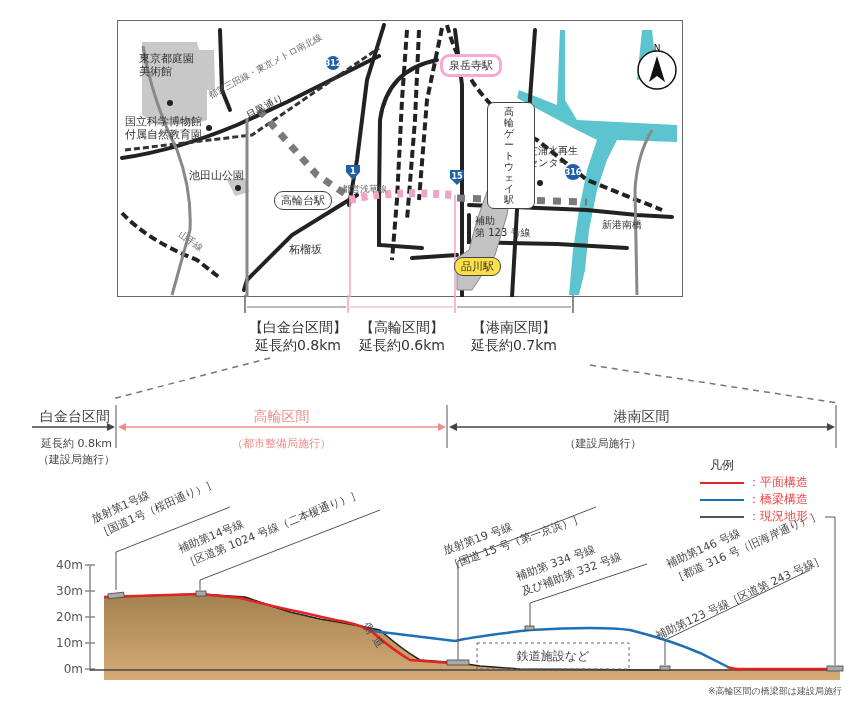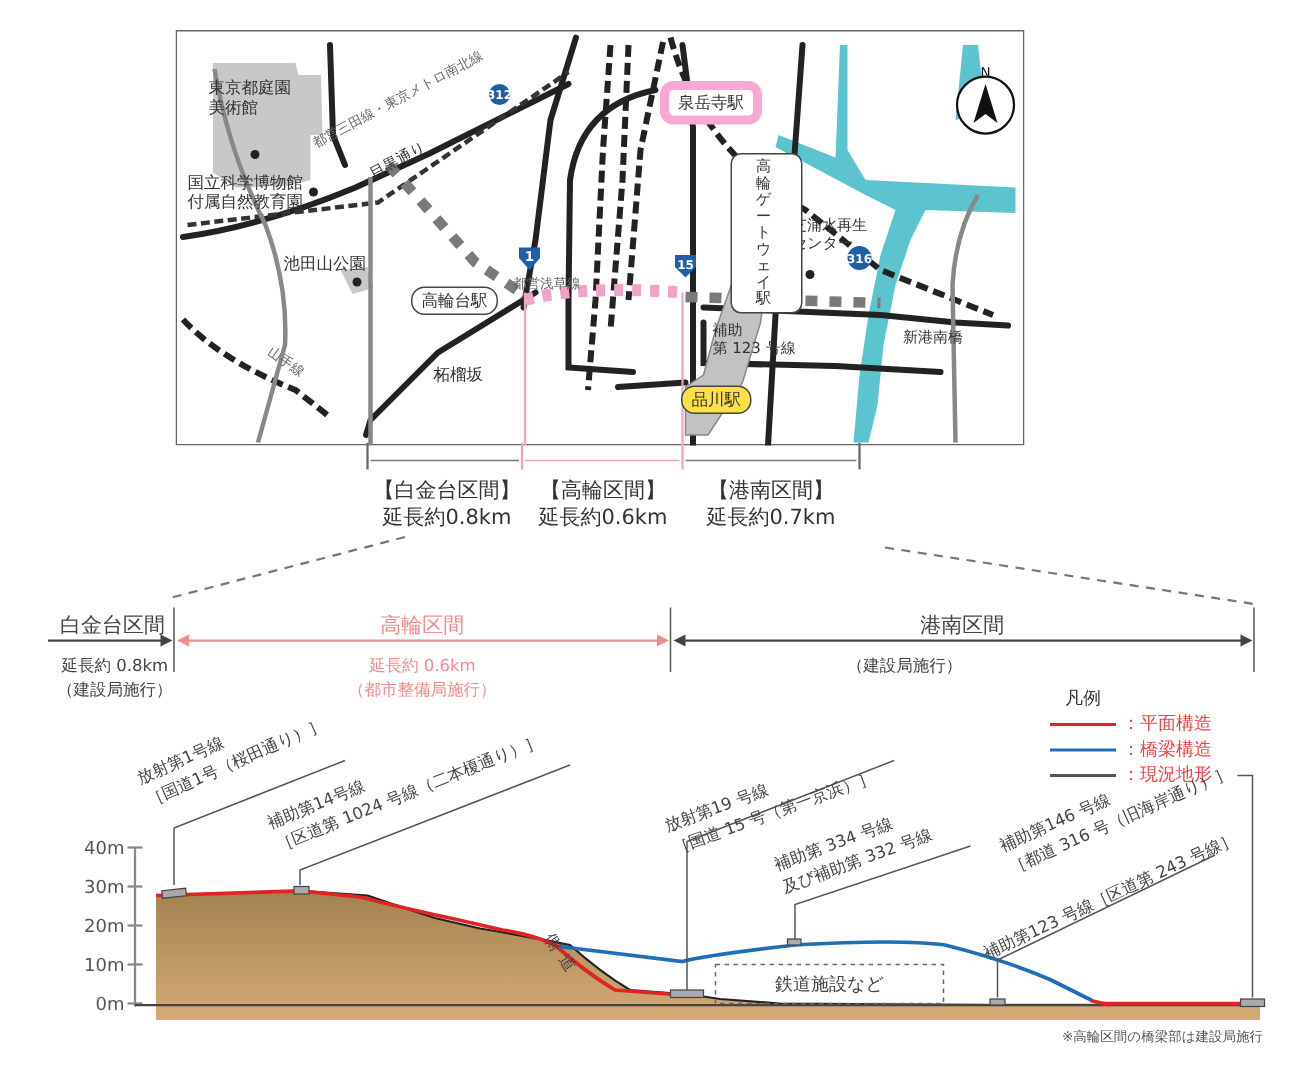--- a/index.html
+++ b/index.html
@@ -94,21 +94,21 @@
 </svg>
   
   <div class="abs" style="left:22px;top:32px;font-size:11px;line-height:13px;white-space:pre;">東京都庭園
 美術館</div>
   <div class="abs" style="left:8px;top:95px;font-size:11px;line-height:13px;white-space:pre;">国立科学博物館
 付属自然教育園</div>
   <div class="abs" style="left:72px;top:148px;font-size:11px;">池田山公園</div>
   <div class="abs" style="left:411px;top:125px;font-size:10px;line-height:12px;white-space:pre;">芝浦水再生
 センター</div>
   <div class="abs" style="left:157px;top:171px;font-size:11px;padding:1px 6px;border:1px solid #444;border-radius:9px;background:#fff;">高輪台駅</div>
-  <div class="abs" style="left:323px;top:34px;font-size:11px;padding:1px 6px;border:6px solid #f9a8d4;border-radius:9px;background:#fff;">泉岳寺駅</div>
+  <div class="abs" style="left:323px;top:34px;font-size:11px;padding:1px 6px;border:3px solid #f9a8d4;border-radius:9px;background:#fff;">泉岳寺駅</div>
   <div class="abs" style="left:370px;top:82px;width:14px;font-size:10px;line-height:11px;padding:3px 16px;border:1px solid #444;border-radius:7px;background:#fff;word-break:break-all;">高輪ゲートウェイ駅</div>
   <div class="abs" style="left:337px;top:237px;font-size:11px;padding:1px 6px;border:1px solid #444;border-radius:9px;background:#fde047;">品川駅</div>
   <div class="abs" style="left:60px;top:215px;font-size:9px;color:#666;transform:rotate(35deg);">山手線</div>
   <div class="abs" style="left:128px;top:80px;font-size:10px;transform:rotate(-28deg);">目黒通り</div>
   <div class="abs" style="left:85px;top:40px;font-size:9px;color:#666;transform:rotate(-28deg);white-space:nowrap;">都営三田線・東京メトロ南北線</div>
   <div class="abs" style="left:225px;top:163px;font-size:9px;color:#666;">都営浅草線</div>
   <div class="abs" style="left:172px;top:222px;font-size:11px;">柘榴坂</div>
   <div class="abs" style="left:358px;top:195px;font-size:10px;line-height:12px;white-space:pre;">補助
 第 123 号線</div>
   <div class="abs" style="left:485px;top:198px;font-size:10px;">新港南橋</div>
@@ -154,21 +154,20 @@
   <path d="M449,27 L457,23 L457,31 Z" fill="#444"></path>
   <path d="M835,27 L827,23 L827,31 Z" fill="#444"></path>
 </svg>
 <div class="abs" style="left:40px;top:408px;font-size:14px;color:#444;">白金台区間</div>
 <div class="abs" style="left:38px;top:436px;font-size:11px;line-height:16px;color:#444;text-align:center;">
   <div>延長約 0.8km</div>
   <div>（建設局施行）</div>
 </div>
 <div class="abs" style="left:116px;top:408px;width:331px;text-align:center;font-size:14px;color:#f08c8c;">高輪区間</div>
 <div class="abs" style="left:116px;top:436px;width:331px;font-size:11px;line-height:16px;color:#f08c8c;text-align:center;">
-  <div>延長約 0.6km</div>
   <div>（都市整備局施行）</div>
 </div>
 <div class="abs" style="left:447px;top:408px;width:389px;text-align:center;font-size:14px;color:#444;">港南区間</div>
 <div class="abs" style="left:447px;top:436px;width:312px;font-size:11px;line-height:16px;color:#444;text-align:center;">
   <div>（建設局施行）</div>
 </div>
 
 <div class="abs" style="left:710px;top:457px;font-size:12px;color:#333;">凡例</div>
 <div class="legend-row" style="left:700px;top:474px;">
   <span class="sw" style="border-color:#e02424;"></span>

